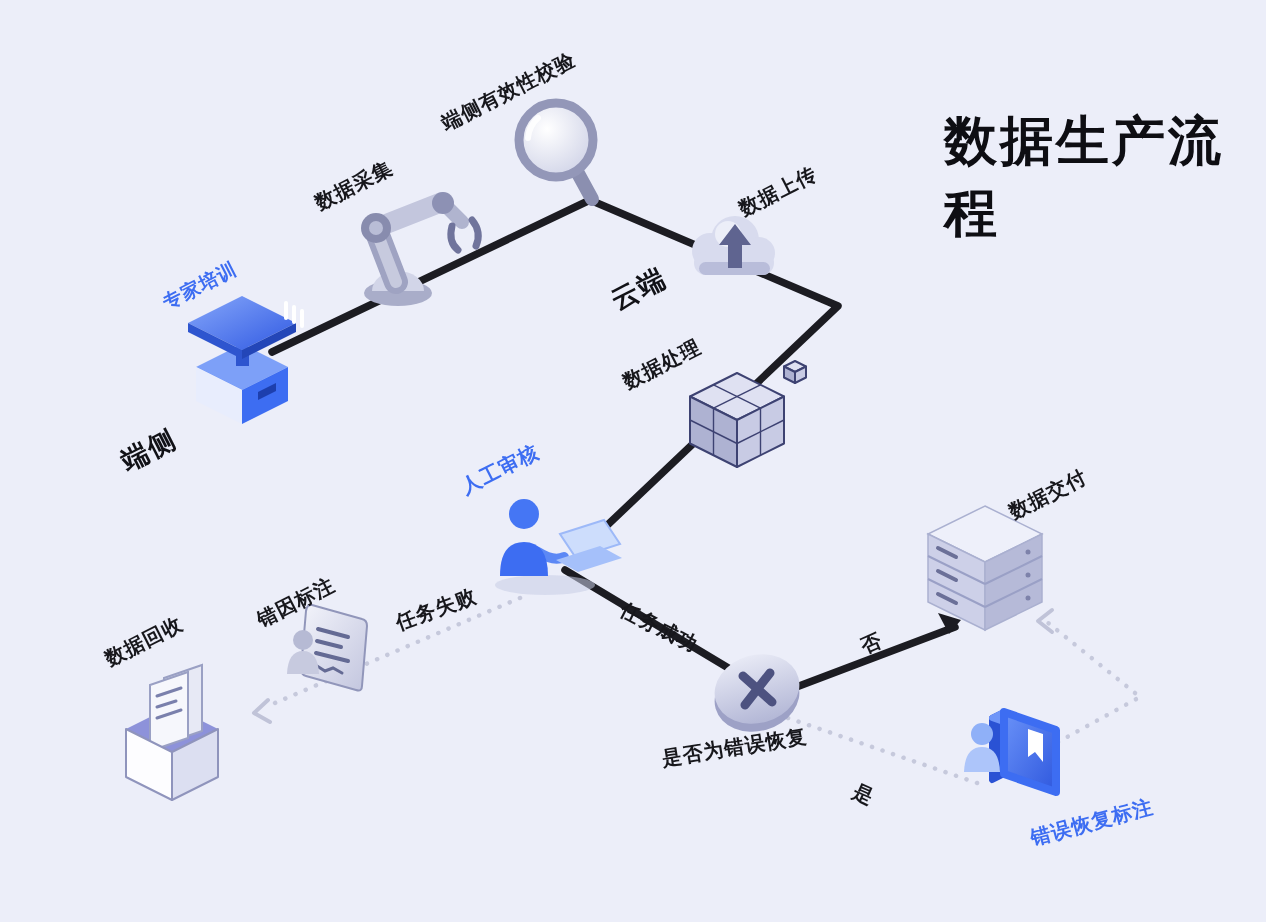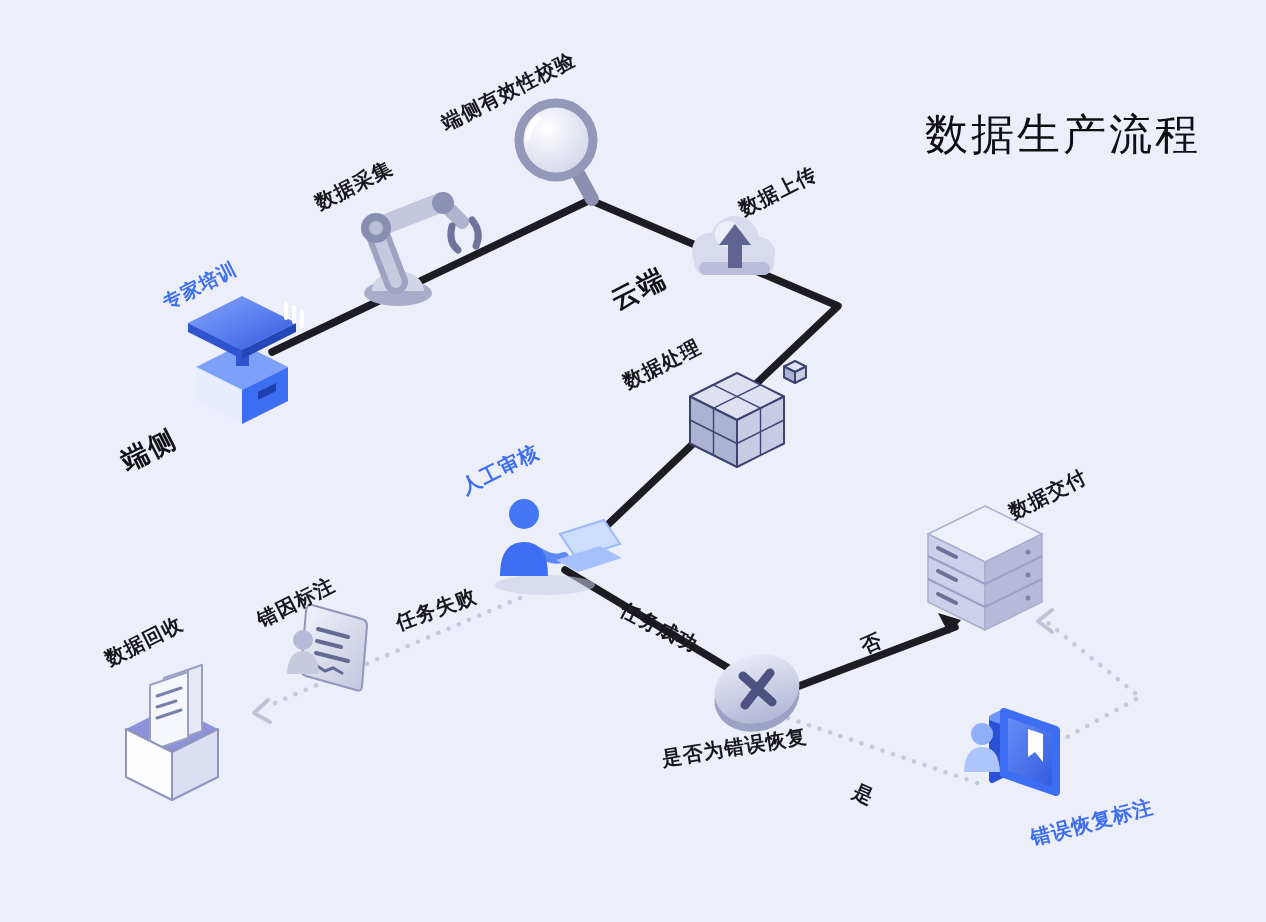--- a/index.html
+++ b/index.html
@@ -3,21 +3,21 @@
 <meta charset="utf-8">
 <style>
   *{box-sizing:border-box;margin:0;padding:0}
   html,body{background:#eceef9}
   body{font-family:"DejaVu Sans","Liberation Sans",sans-serif}
   .canvas{position:relative;width:1266px;height:922px;background:#eceef9;overflow:hidden}
   .art{position:absolute;left:0;top:0;width:1266px;height:922px}
   .lbl{position:absolute;font-size:20px;font-weight:600;color:#17171c;white-space:nowrap;letter-spacing:1px}
   .lbl.blue{color:#3d6df2}
   .lbl.zone{font-size:27px;font-weight:800;letter-spacing:2px;color:#111116}
-  .title{position:absolute;left:925px;top:106px;font-size:43px;font-weight:400;color:#0e0e13;letter-spacing:3px}
+  .title{position:absolute;left:944px;top:106px;font-size:53px;font-weight:700;color:#0e0e13;letter-spacing:3px}
 </style>
 </head>
 <body>
 
 <div class="canvas">
 
   <svg class="art" viewBox="0 0 1266 922">
     <defs>
       <linearGradient id="gCap" x1="0" y1="0" x2="1" y2="1">
         <stop offset="0" stop-color="#86a7fa"></stop>

